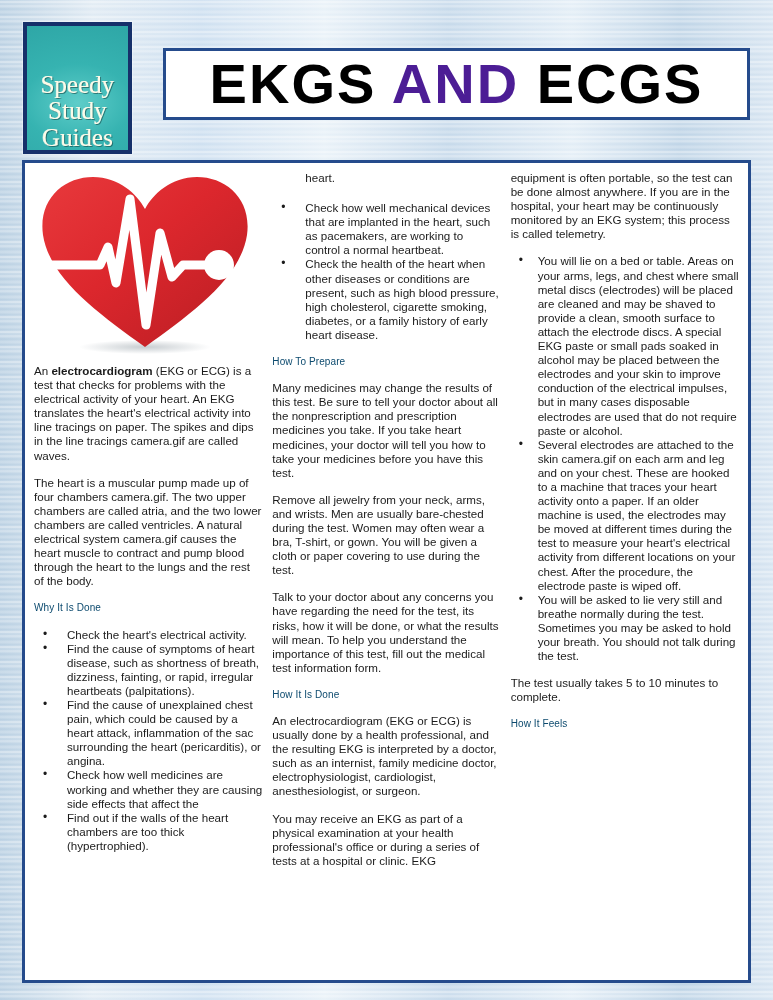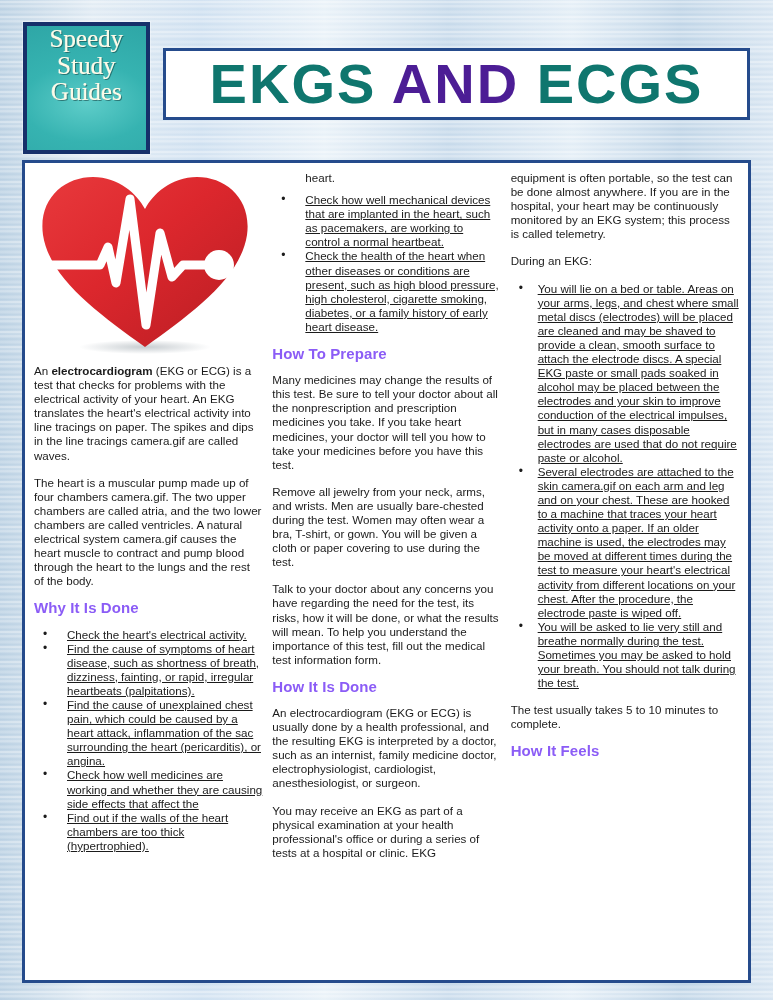--- a/index.html
+++ b/index.html
@@ -45,27 +45,27 @@
   
   #header {
     position: absolute;
     left: 0; top: 0;
     width: 773px; height: 155px;
   }
 
   #badge {
     position: absolute;
     left: 23px; top: 22px;
-    width: 127px; height: 132px;
+    width: 109px; height: 132px;
     border: 4px solid #16306a;
     background: radial-gradient(ellipse 120% 70% at 50% 62%, #5ecdc9 0%, #36b3b1 45%, #2ea6a6 100%);
     display: flex;
     flex-direction: column;
     align-items: center;
-    justify-content: flex-start;
+    justify-content: flex-end;
     gap: 1px;
     box-shadow: 0 0 0 1px rgba(255,255,255,0.35);
   }
   .badge-line {
     font-family: "Liberation Serif", serif;
     font-size: 25px;
     line-height: 1.02;
     color: #fdfbe8;
     text-shadow:
       1px 1px 0 rgba(20,60,60,0.55),
@@ -84,21 +84,21 @@
     justify-content: center;
   }
   #title-text {
     font-family: "Liberation Sans", sans-serif;
     font-weight: bold;
     font-size: 56px;
     letter-spacing: 2px;
     line-height: 1;
     white-space: nowrap;
   }
-  .t-blue { color: #0f766e; }
+  .t-blue { color: #000000; }
   .t-red  { color: #4c1d95; }
 
   
   #panel {
     position: absolute;
     left: 22px; top: 160px;
     width: 729px; height: 823px;
     background: #ffffff;
     border: 3px solid #254b8c;
     padding: 8px 9px 6px 9px;
@@ -111,35 +111,34 @@
     font-size: 11.6px;
     line-height: 14.1px;
     color: #1b1b1b;
     position: relative;
   }
 
   .col p {
     margin: 0 0 13px 0;
     text-align: left;
   }
-  .col p.tight { margin-bottom: 8px; }
+  .col p.tight { margin-bottom: 16px; }
 
   h2.section {
-    font-size: 15px;
-    font-weight: bold;
-    color: #8b5cf6;
+    font-size: 10px;
+    font-weight: normal;
+    color: #0c4a6e;
     margin: 6px 0 12px 0;
     letter-spacing: 0.1px;
   }
 
   ul.bullets {
     list-style: none;
     margin: 0 0 13px 0;
     padding: 0;
-    text-decoration: underline;
   }
   ul.bullets li {
     position: relative;
     padding-left: 33px;
     margin-bottom: 0px;
   }
   ul.bullets li::before {
     content: "\2022";
     position: absolute;
     left: 9px;
@@ -247,21 +246,20 @@
 
       <p>An electrocardiogram (EKG or ECG) is usually done by a health professional, and the resulting EKG is interpreted by a doctor, such as an internist, family medicine doctor, electrophysiologist, cardiologist, anesthesiologist, or surgeon.</p>
       <p>You may receive an EKG as part of a physical examination at your health professional's office or during a series of tests at a hospital or clinic. EKG</p>
 
     </div>
 
     <div class="col">
 
       <p>equipment is often portable, so the test can be done almost anywhere. If you are in the hospital, your heart may be continuously monitored by an EKG system; this process is called telemetry.</p>
 
-      <p>During an EKG:</p>
 
       <ul class="bullets narrow">
         <li>You will lie on a bed or table. Areas on your arms, legs, and chest where small metal discs (electrodes) will be placed are cleaned and may be shaved to provide a clean, smooth surface to attach the electrode discs. A special EKG paste or small pads soaked in alcohol may be placed between the electrodes and your skin to improve conduction of the electrical impulses, but in many cases disposable electrodes are used that do not require paste or alcohol.</li>
         <li>Several electrodes are attached to the skin camera.gif on each arm and leg and on your chest. These are hooked to a machine that traces your heart activity onto a paper. If an older machine is used, the electrodes may be moved at different times during the test to measure your heart's electrical activity from different locations on your chest. After the procedure, the electrode paste is wiped off.</li>
         <li>You will be asked to lie very still and breathe normally during the test. Sometimes you may be asked to hold your breath. You should not talk during the test.</li>
       </ul>
 
       <p>The test usually takes 5 to 10 minutes to complete.</p>
 
       <h2 class="section">How It Feels</h2>

